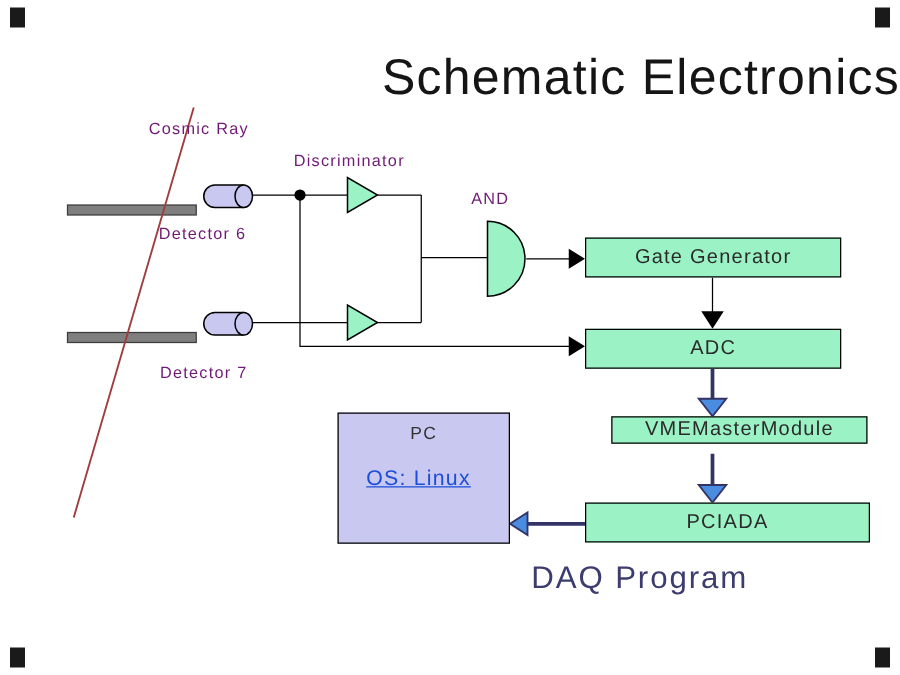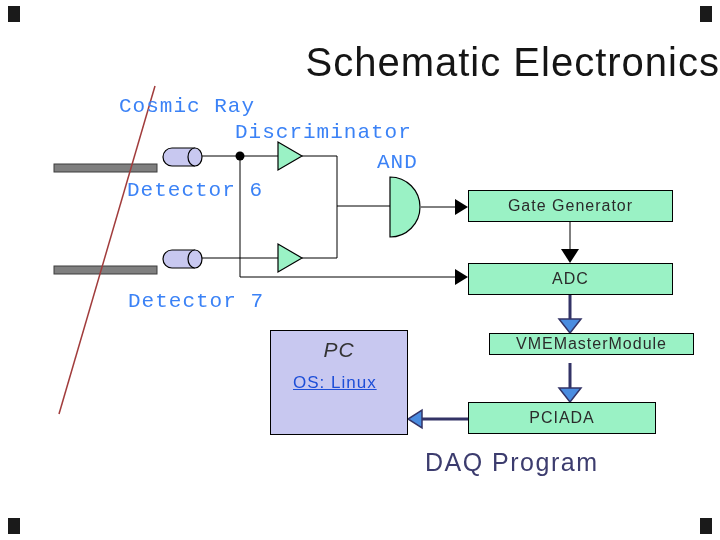--- a/index.html
+++ b/index.html
@@ -5,31 +5,31 @@
   html,body{margin:0;padding:0;background:#ffffff;}
   #slide{
     position:relative;width:720px;height:540px;background:#ffffff;overflow:hidden;
     font-family:"Liberation Sans", sans-serif;color:#1a1a1a;
   }
   .abs{position:absolute;}
   #title{
     left:0;right:0;top:40px;text-align:right;
     font-size:40px;font-weight:400;letter-spacing:1px;color:#151515;white-space:nowrap;
   }
-  .lbl{font-size:21px;letter-spacing:1px;color:#3b82f6;white-space:nowrap;font-family:Liberation Mono, monospace;}
+  .lbl{font-size:13px;letter-spacing:1px;color:#701a75;white-space:nowrap;}
   .boxlbl{
     position:absolute;display:flex;align-items:center;justify-content:center;
     font-size:16px;letter-spacing:1px;color:#2b2b2b;
     background:#9af2c5;border:1px solid #000;box-sizing:border-box;
   }
   #pc-box{
     position:absolute;left:270px;top:330px;width:138px;height:105px;
     background:#c8c8f0;border:1px solid #000;box-sizing:border-box;
   }
-  #pc-label{position:absolute;left:0;right:0;top:7px;text-align:center;font-size:21px;letter-spacing:1px;color:#333;font-style:italic;}
+  #pc-label{position:absolute;left:0;right:0;top:7px;text-align:center;font-size:14px;letter-spacing:1px;color:#333;}
   #pc-os{position:absolute;left:22px;top:42px;font-size:17px;letter-spacing:1px;color:#1d4ed8;text-decoration:underline;}
   #daq-label{
     left:425px;top:448px;font-size:25px;letter-spacing:1.5px;color:#3c3c6e;white-space:nowrap;text-align:right;
   }
   .corner{position:absolute;width:12px;height:16px;background:#1a1a1a;}
   svg{display:block;}
 </style>
 </head>
 <body>
 
@@ -87,21 +87,21 @@
   <div class="abs lbl" style="left:119px;top:95px">Cosmic Ray</div>
   <div class="abs lbl" style="left:235px;top:121px">Discriminator</div>
   <div class="abs lbl" style="left:377px;top:151px">AND</div>
   <div class="abs lbl" style="left:127px;top:179px">Detector 6</div>
   <div class="abs lbl" style="left:128px;top:290px">Detector 7</div>
   <div class="abs" id="daq-label">DAQ Program</div>
 
   <div class="boxlbl" style="left:468px;top:263px;width:205px;height:32px">ADC</div>
   <div class="boxlbl" style="left:468px;top:190px;width:205px;height:32px">Gate Generator</div>
   <div class="boxlbl" style="left:489px;top:333px;width:205px;height:22px">VMEMasterModule</div>
-  <div class="boxlbl" style="left:468px;top:402px;width:188px;height:32px">PCIADA</div>
+  <div class="boxlbl" style="left:468px;top:402px;width:228px;height:32px">PCIADA</div>
 
   <div id="pc-box">
     <div id="pc-label">PC</div>
     <div id="pc-os">OS: Linux</div>
   </div>
 
   <div class="corner" style="left:8px;top:6px"></div>
   <div class="corner" style="left:700px;top:6px"></div>
   <div class="corner" style="left:8px;top:518px"></div>
   <div class="corner" style="left:700px;top:518px"></div>

